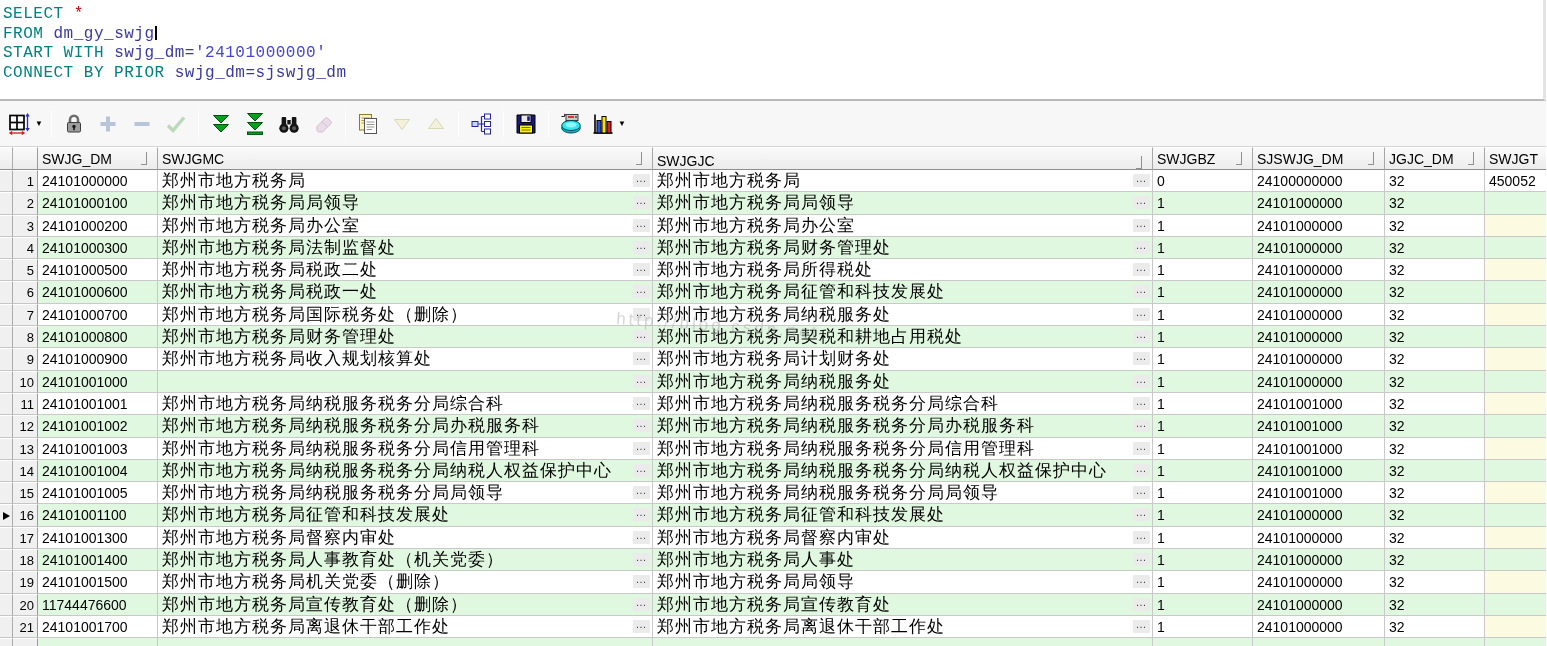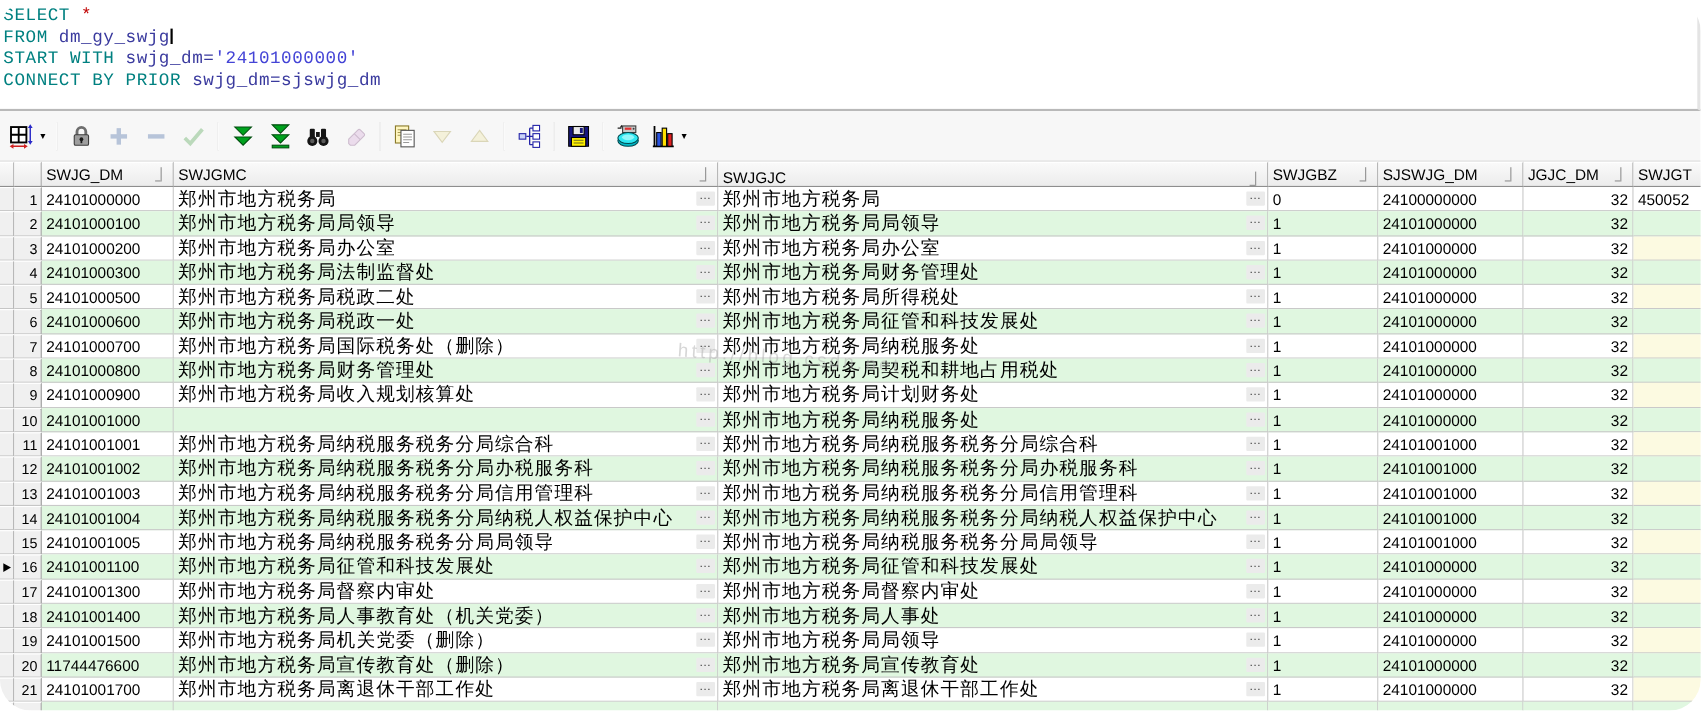--- a/index.html
+++ b/index.html
@@ -1,18 +1,18 @@
 <!DOCTYPE html>
 <html><head>
 <meta charset="utf-8">
 <style>
   * { margin:0; padding:0; box-sizing:border-box; }
   html,body { background:#fff; }
   .app { position:relative; width:1546px; height:646px; overflow:hidden; background:#fff;
-         font-family:"Liberation Sans","DejaVu Sans",sans-serif; color:#000;border-radius:28px; }
+         font-family:"Liberation Sans","DejaVu Sans",sans-serif; color:#000; }
 
   
   .sql-pane { height:101px; background:#fff; border-bottom:2px solid #B9B9B9; border-right:3px solid #E4E4E4;
               padding:5px 0 0 3px; cursor:text; }
   .sql-line { font-family:"Liberation Mono","DejaVu Sans Mono",monospace; font-size:16px; line-height:19.5px;
               letter-spacing:0.5px; white-space:pre; }
   .tok-kw   { color:#008080; }
   .tok-id   { color:#3A3A9E; }
   .tok-str  { color:#4444D6; }
   .tok-op   { color:#3A3A9E; }
@@ -47,21 +47,21 @@
   .gut-ind { flex:none; width:13px; background:#F0F0F0; border-top:1px solid #FFF; border-right:1px solid #ABABAB;
              border-bottom:1px solid #C6C6C6; display:flex; align-items:center; justify-content:center; }
   .gut-num { flex:none; width:25px; background:#F0F0F0; border-top:1px solid #FFF; border-right:1px solid #9A9A9A;
              border-bottom:1px solid #C6C6C6; text-align:right; padding:1px 3px 0 0; font-size:13px; line-height:19px; }
   .ghead .gut-ind, .ghead .gut-num { border-bottom:1px solid #8E8E8E; background:linear-gradient(#FAFAFA,#ECECEC); }
   .c-swjg_dm  { flex:none; width:120px; }
   .c-swjgmc   { flex:none; width:495px; }
   .c-swjgjc   { flex:none; width:500px;align-items:flex-end; }
   .c-swjgbz   { flex:none; width:100px; }
   .c-sjswjg_dm{ flex:none; width:132px; }
-  .c-jgjc_dm  { flex:none; width:100px;text-align:right; }
+  .c-jgjc_dm  { flex:none; width:100px; }
   .c-swjgt    { flex:none; width:120px; }
   .alt .cell { background:#E0F7E0; }
   .cell.null-cell { background:#FCFAE1; }
   .row-arrow { width:0; height:0; border-left:7px solid #000; border-top:4.5px solid transparent;
                border-bottom:4.5px solid transparent; }
   .ell { position:absolute; right:2px; top:4px; width:17px; height:13px; background:#EBEBEB;
          border-radius:1px; color:#444; font-size:11px; line-height:9px; text-align:center; cursor:pointer; }
 
   
   .watermark { position:absolute; left:616px; top:316px; color:#AFAFAF; opacity:0.5; font-size:17px;

